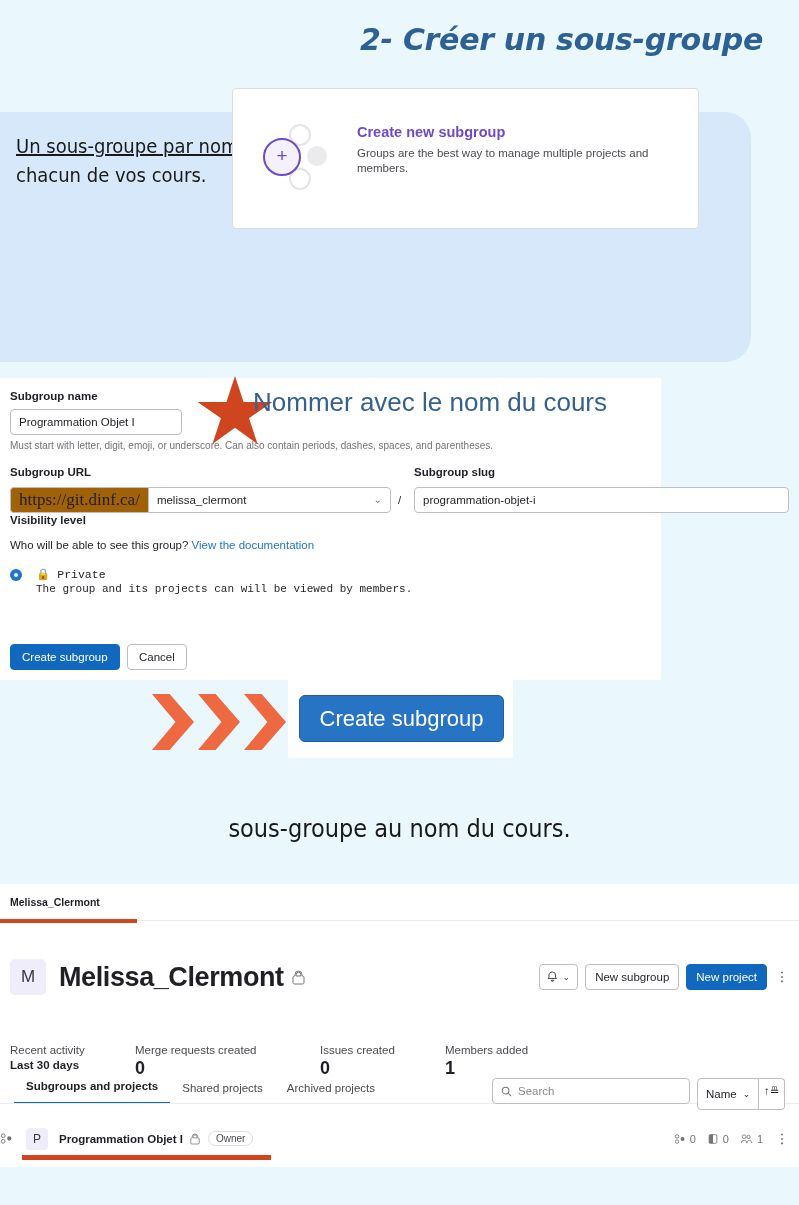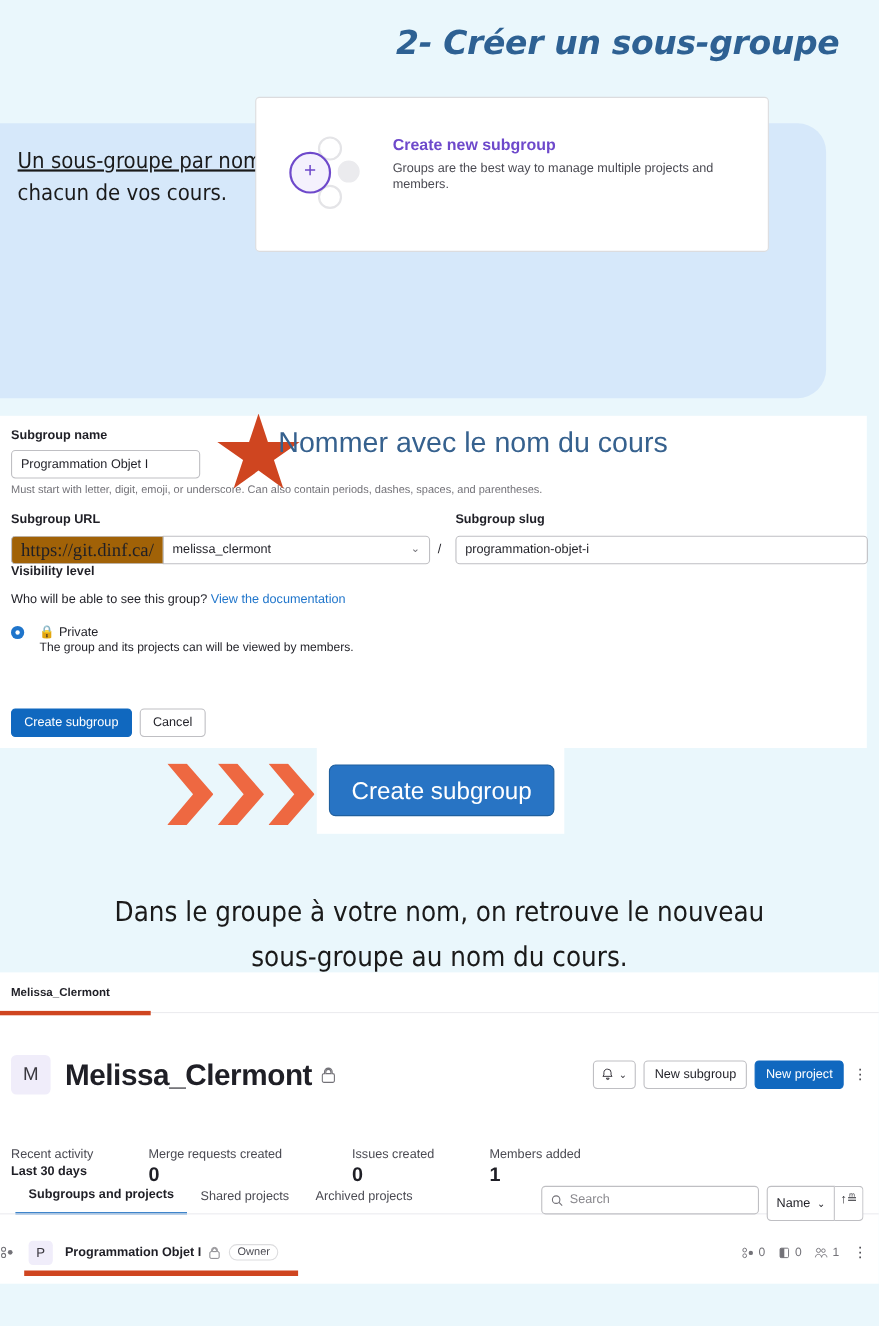--- a/index.html
+++ b/index.html
@@ -120,21 +120,21 @@
     font-size: 11.5px;
     line-height: 15px;
     max-width: 300px;
   }
 
   
   .form-panel {
     position: absolute;
     left: 0;
     top: 378px;
-    width: 788px;
+    width: 661px;
     height: 302px;
     background: #ffffff;
   }
   .fp { position: absolute; font-size: 11.5px; color: #1f1f26; }
   .lbl {
     font-weight: bold;
     font-size: 11.5px;
     color: #1f1f26;
   }
   .textinput {
@@ -592,21 +592,21 @@
   </div>
   <div class="slash" style="position:absolute; left:390px; top:109px;">/</div>
   <div class="textinput" style="position:absolute; left:414px; top:109px; width:375px;">programmation-objet-i</div>
 
   <div class="fp lbl" style="left:10px; top:136px;">Visibility level</div>
   <div class="fp" style="left:10px; top:161px;">
     <span>Who will be able to see this group?</span>
     <span class="doc-link">View the documentation</span>
   </div>
 
-  <div class="radio-row" style="position:absolute; left:10px; top:189px;">
+  <div class="radio-row" style="position:absolute; left:10px; top:189px;font-family:Liberation Mono, monospace;">
     <div class="radio-dot"></div>
     <div class="vis-texts">
       <div class="vis-title">
         <span>🔒</span>
         <span>Private</span>
       </div>
       <div class="vis-desc">The group and its projects can will be viewed by members.</div>
     </div>
   </div>
 
@@ -620,21 +620,20 @@
 <div class="arrows">
   <div class="chev-arrow"></div>
   <div class="chev-arrow"></div>
   <div class="chev-arrow"></div>
 </div>
 <div class="cta-wrap">
   <div class="cta-btn">Create subgroup</div>
 </div>
 
 <div class="caption">
-  <div>Dans le groupe à votre nom, on retrouve le nouveau</div>
   <div>sous-groupe au  nom du cours.</div>
 </div>
 
 <div class="gl-page">
 
   <div class="gl-breadcrumb">Melissa_Clermont</div>
   <div class="gl-hr"></div>
   <div class="gl-breadcrumb-underline"></div>
 
   <div class="gl-header">

